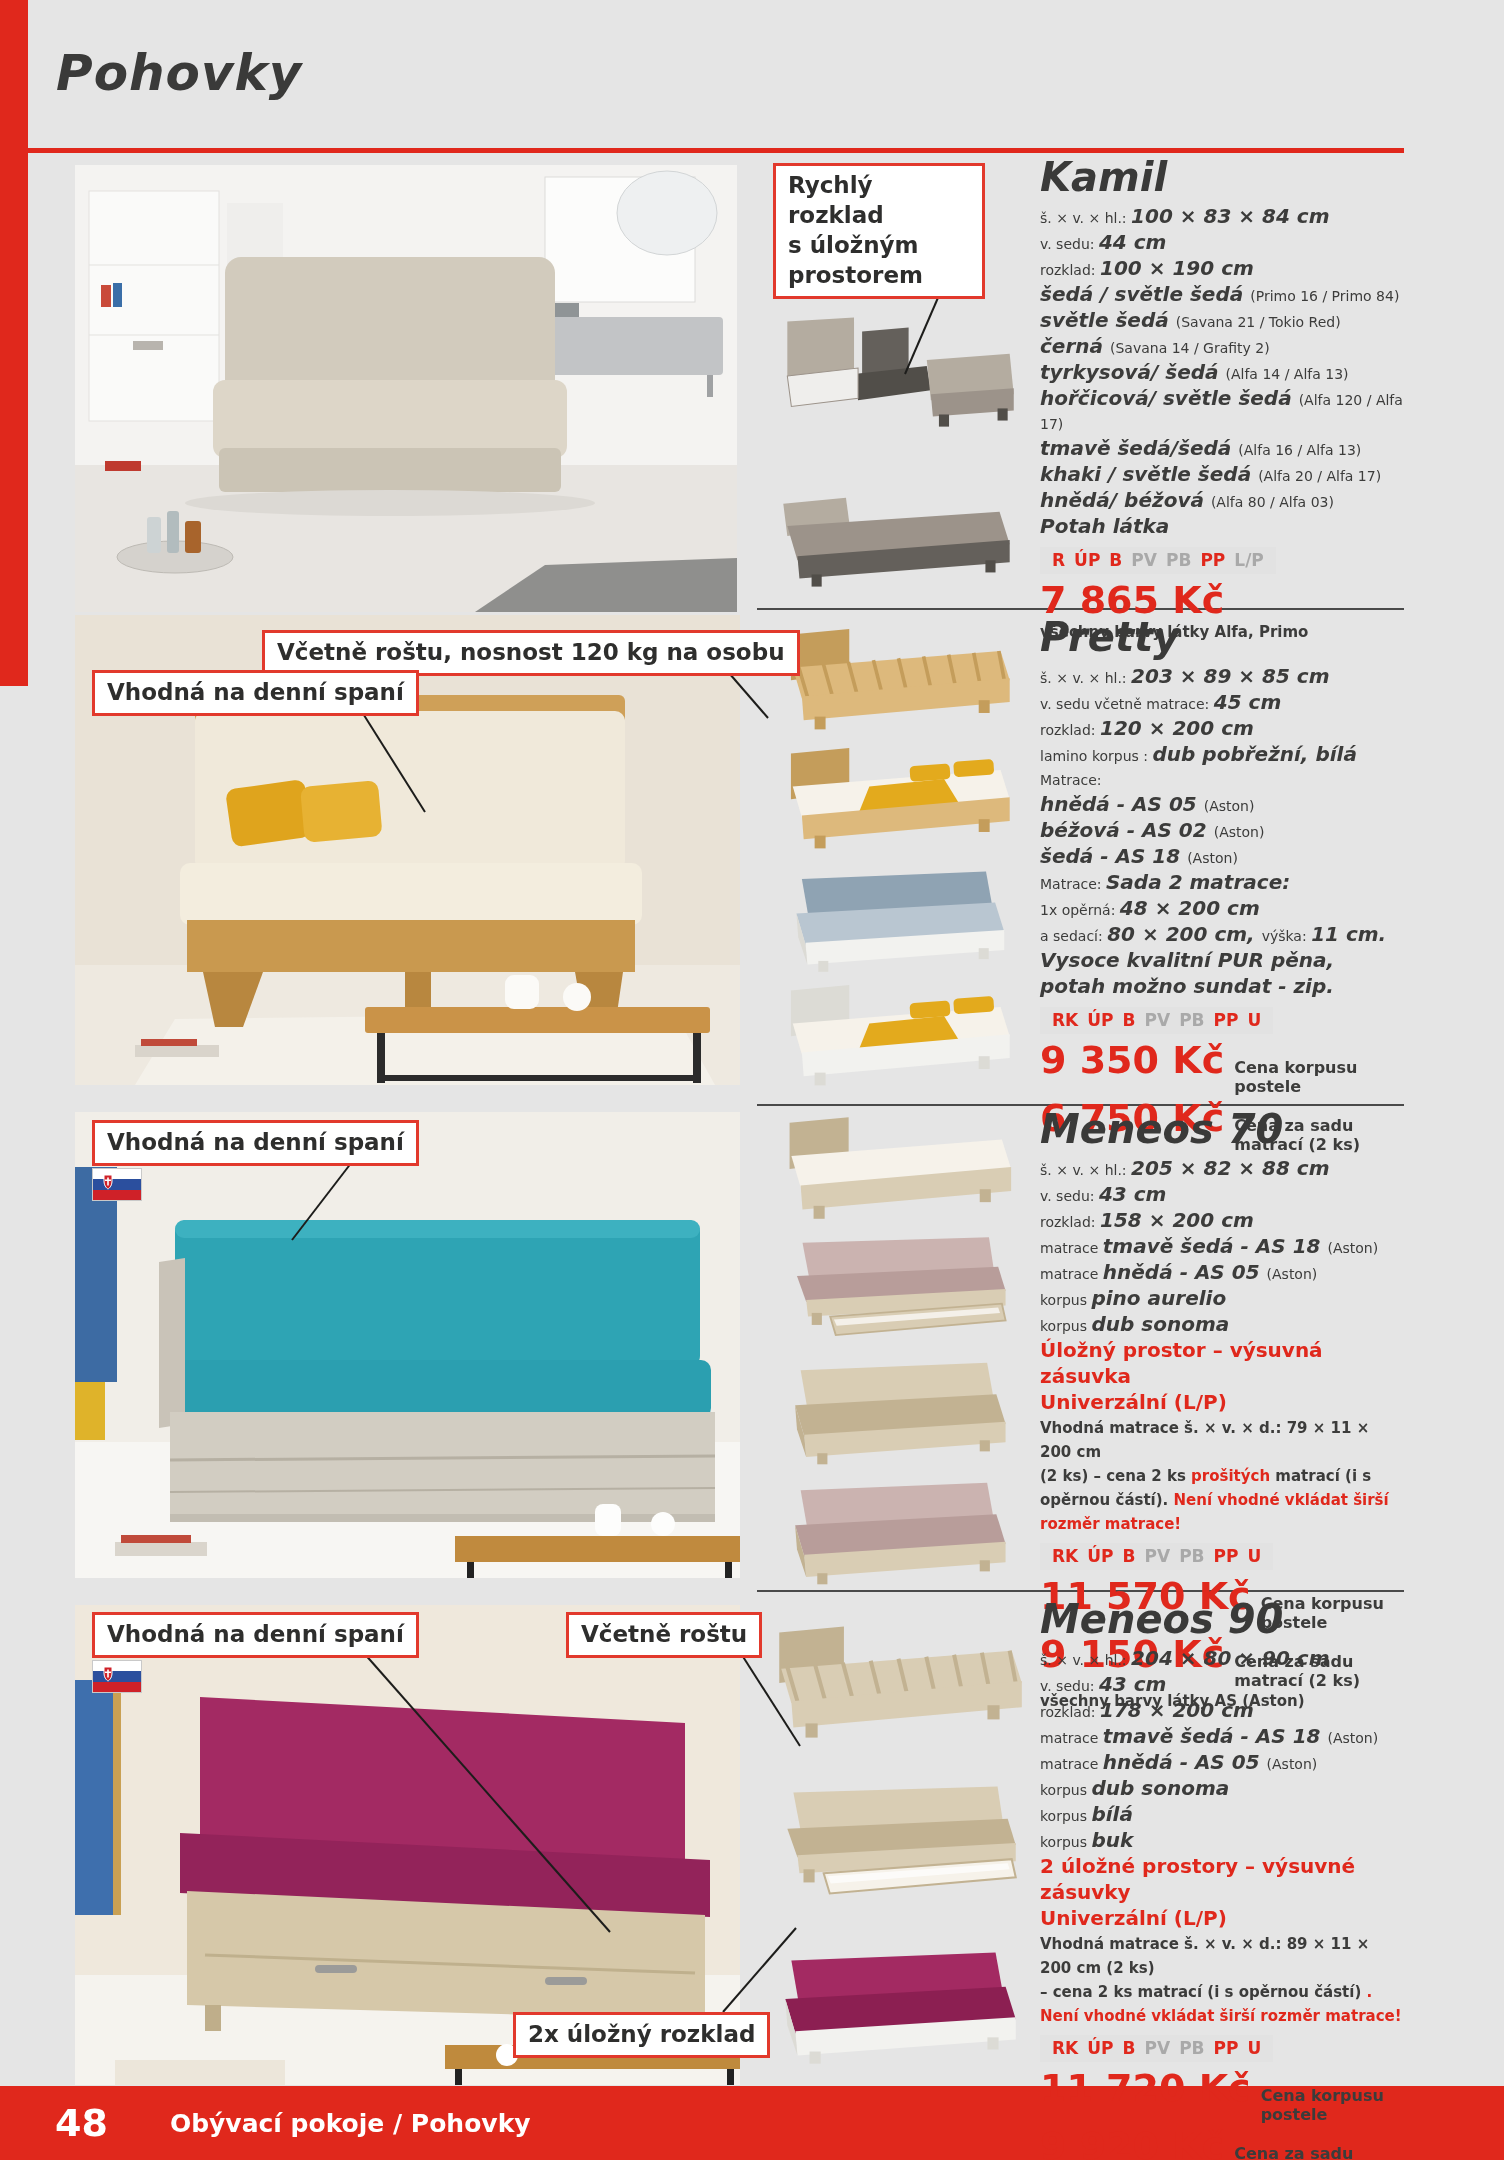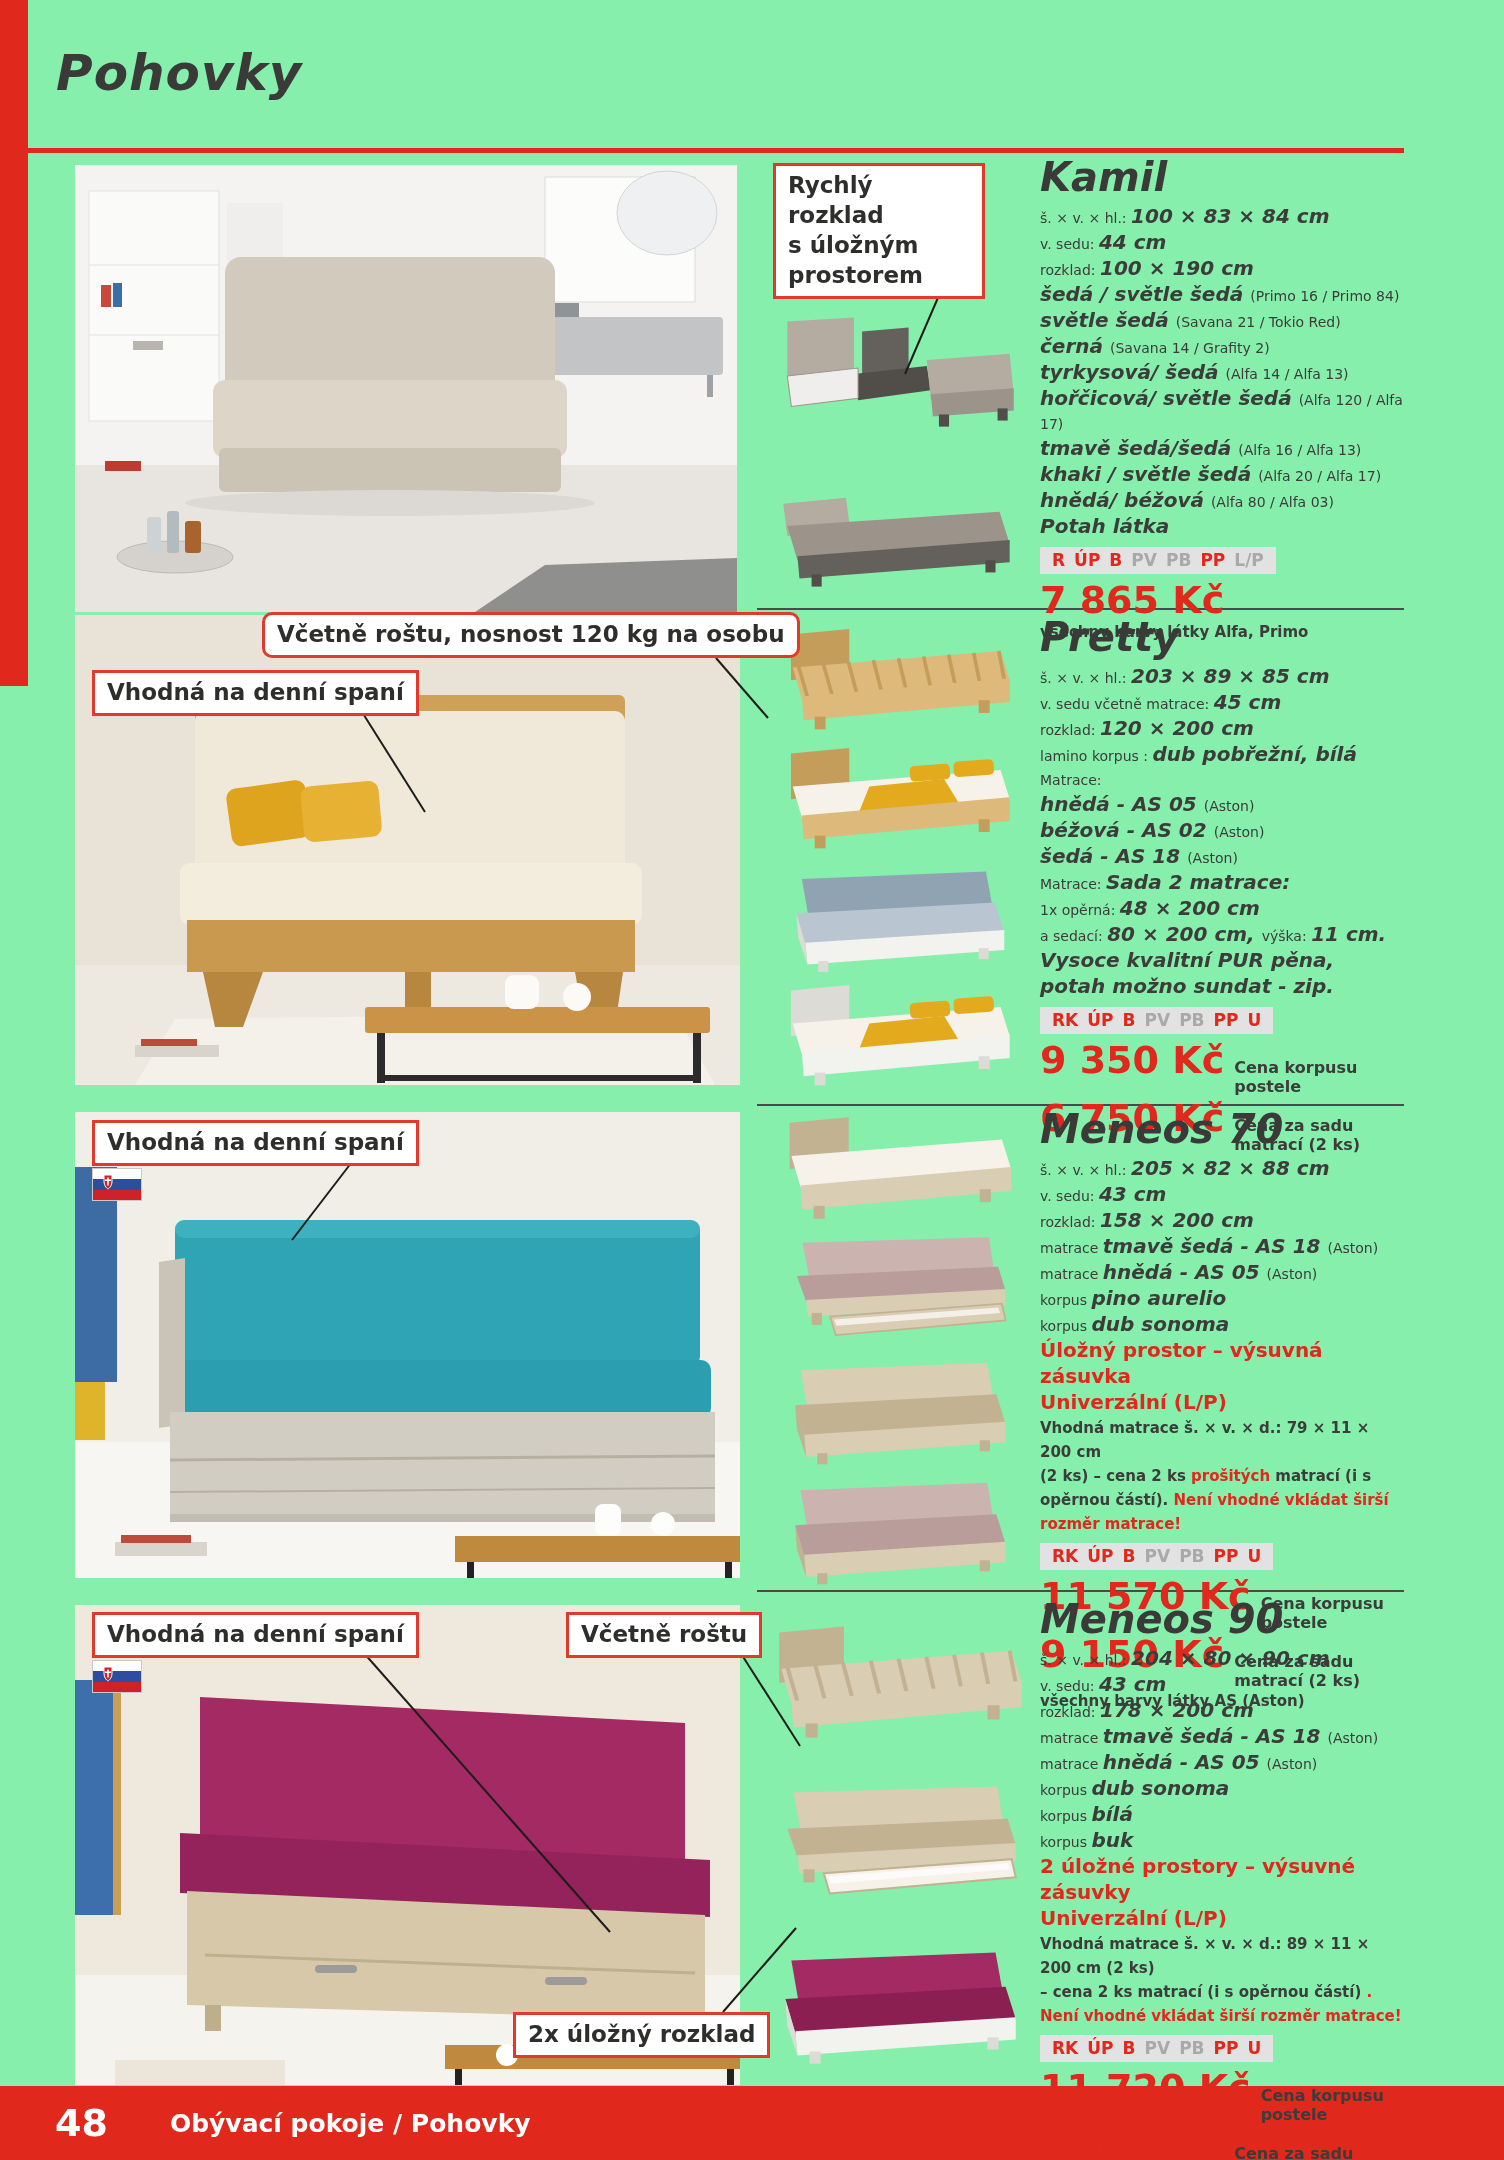--- a/index.html
+++ b/index.html
@@ -1,16 +1,16 @@
 <!DOCTYPE html>
 <html><head>
 <meta charset="utf-8">
 <style>
   html,body{margin:0;padding:0;background:#ffffff;}
-  .page{position:relative;width:1504px;height:2160px;background:#86efac;overflow:hidden;
+  .page{position:relative;width:1504px;height:2160px;background:#e5e5e5;overflow:hidden;
         font-family:"DejaVu Sans","Liberation Sans",sans-serif;color:var(--text,#3c3c3b);}
   
   .accent-bar{position:absolute;left:0;top:0;width:28px;height:686px;background:var(--red,#e0281c);}
   .page-title{position:absolute;left:56px;top:44px;font-size:50px;font-weight:800;font-style:italic;
               color:#3a3a39;letter-spacing:1px;}
   .header-rule{position:absolute;left:28px;top:148px;width:1376px;height:5px;background:var(--red,#e0281c);}
   .divider{position:absolute;left:757px;width:647px;height:2px;background:#4a4a4a;}
   .d1{top:608px}.d2{top:1104px}.d3{top:1590px}
   .footer{position:absolute;left:0;top:2086px;width:1504px;height:74px;background:var(--red,#e0281c);
           display:flex;align-items:center;}
@@ -38,21 +38,21 @@
   .badge.red{color:var(--red,#e0281c);}
   .badge.gray{color:var(--badgegray,#a9a9a9);}
   .price-row{display:flex;align-items:baseline;gap:10px;margin-top:1px;}
   .price{font-size:38px;line-height:42px;font-weight:800;color:var(--red,#e0281c);white-space:nowrap;}
   .price-note{font-size:16px;font-weight:600;}
   .footnote{font-size:15px;font-weight:600;margin-top:2px;}
   
   .callout{position:absolute;z-index:5;background:#fff;border:3px solid #e2392c;padding:4px 12px 6px;
            font-size:23px;line-height:30px;font-weight:700;color:#2e2e2d;white-space:pre-line;}
   .co-quick-fold{left:773px;top:163px;width:182px;}
-  .co-rost-120{left:262px;top:612px;border-radius:10px;}
+  .co-rost-120{left:262px;top:630px;}
   .co-denni-pretty{left:92px;top:670px;}
   .co-denni-m80{left:92px;top:1120px;}
   .co-denni-m90{left:92px;top:1612px;}
   .co-rost-m90{left:566px;top:1612px;}
   .co-uloz-m90{left:513px;top:2012px;}
   .flag-slot{position:absolute;z-index:5;width:50px;height:33px;display:none;}
   .flag-slot svg{display:block;width:100%;height:100%;}
   
   .sec-kamil .photo{left:75px;top:165px;width:662px;height:447px;}
   .sec-kamil .thumbs{left:757px;top:288px;width:283px;height:324px;}

